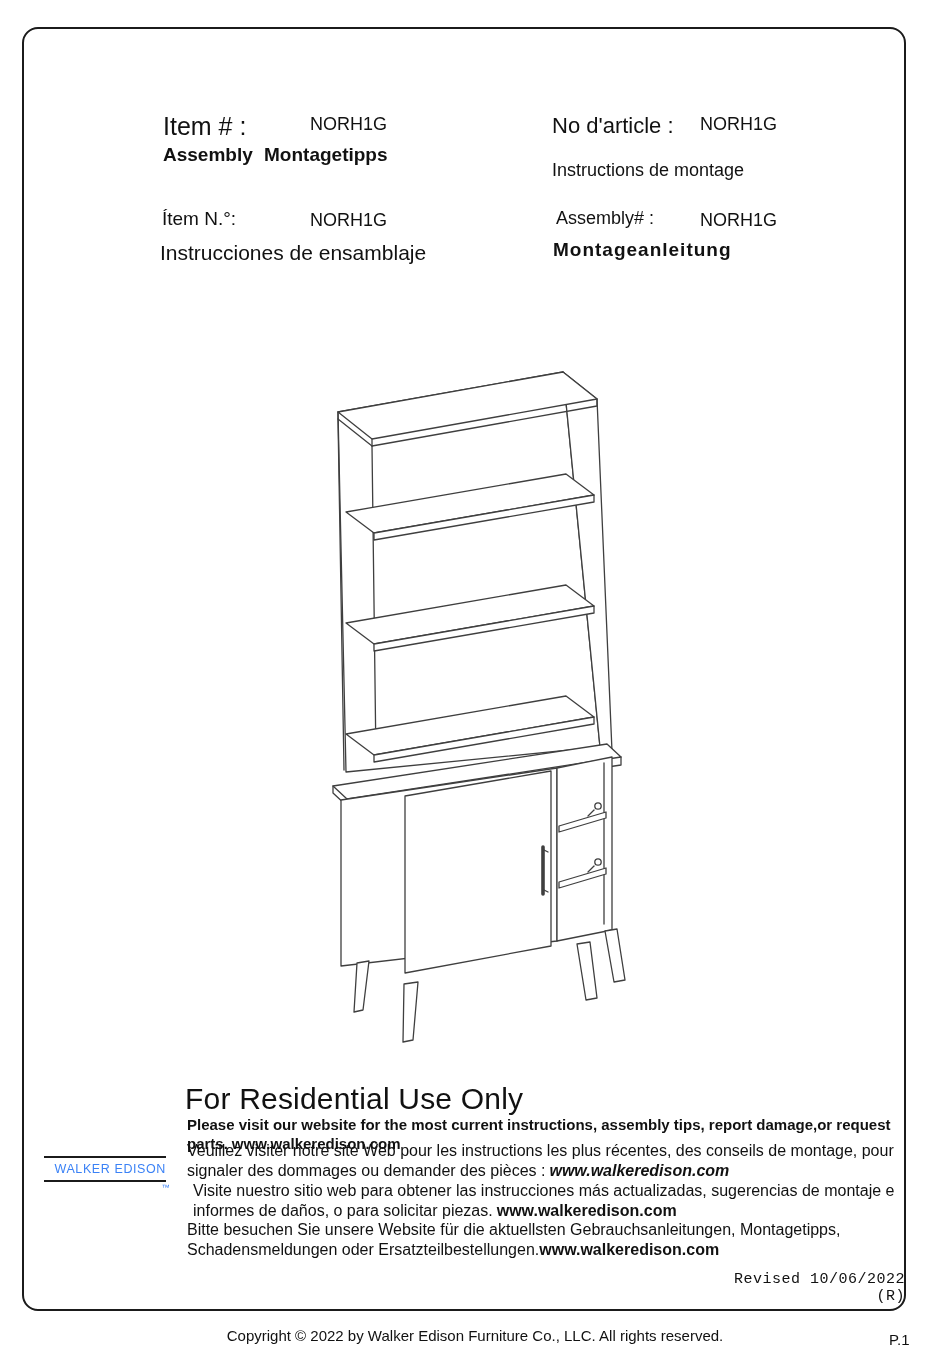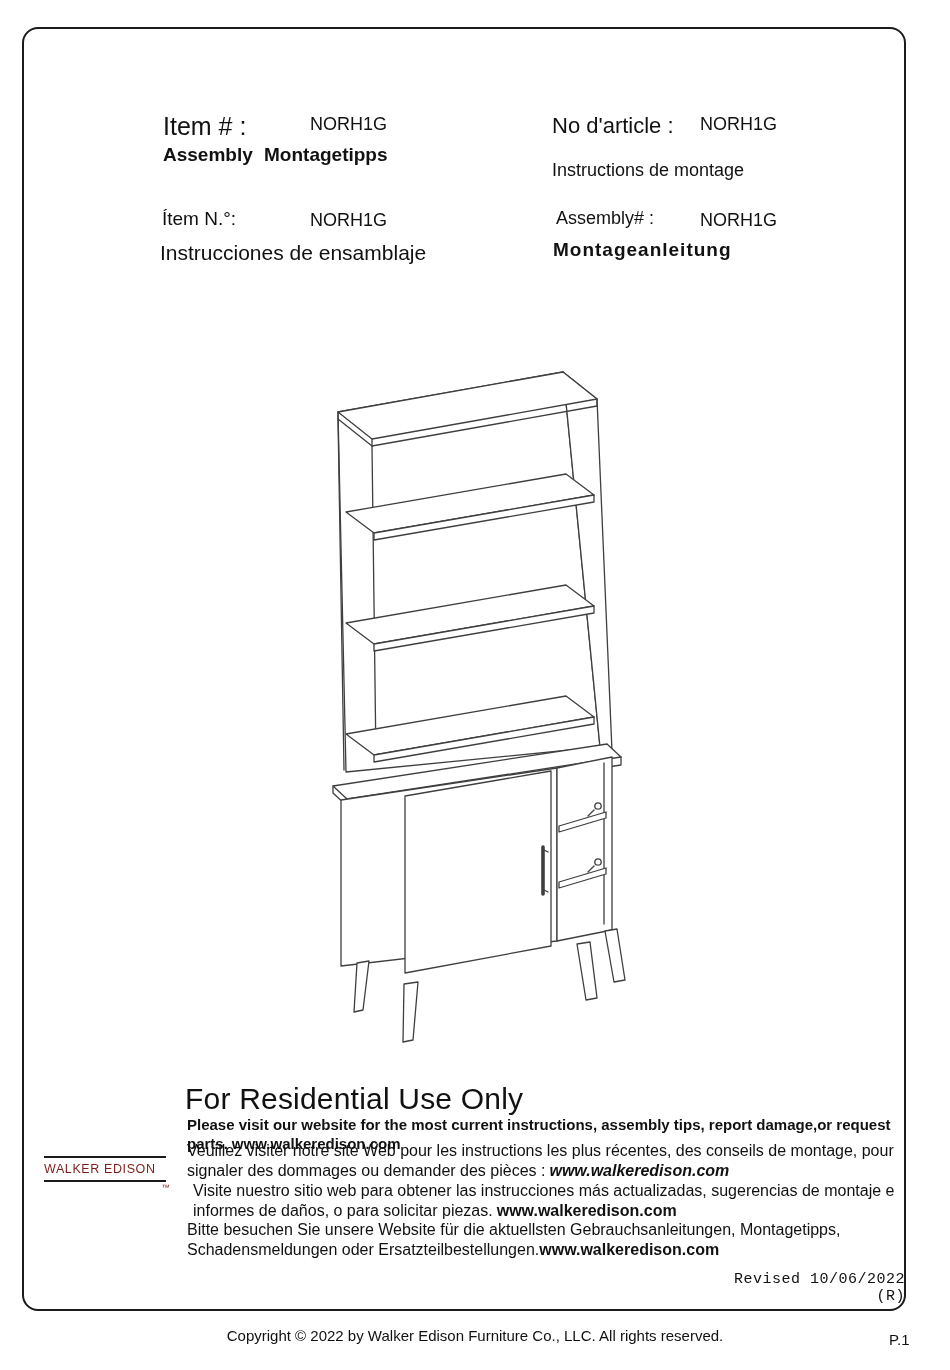--- a/index.html
+++ b/index.html
@@ -22,23 +22,23 @@
   .sub-de{font-size:19px;font-weight:bold;letter-spacing:1px;}
   
   .res-title{font-size:30px;letter-spacing:0.2px;}
   .note{font-size:16px;line-height:1.28;margin:0;}
   .note.bold{font-weight:bold;font-size:15px;}
   .url{font-weight:bold;margin-left:4px;}
   .url.italic{font-style:italic;}
   .url.no-gap{margin-left:0;}
   
   .logo{
-    width:122px;text-align:left;font-size:12.5px;letter-spacing:0.6px;
+    width:122px;text-align:right;font-size:12.5px;letter-spacing:0.6px;
     border-top:2px solid #1b1b1b;border-bottom:2px solid #1b1b1b;
-    padding:4px 0 4px 0;position:relative;color:#7f1d1d;
+    padding:4px 0 4px 0;position:relative;color:#3b82f6;
   }
   .logo .tm{position:absolute;right:-4px;bottom:-12px;font-size:8px;}
   
   .revision{font-family:"Liberation Mono", monospace;font-size:15px;letter-spacing:0.5px;}
   .copyright{width:950px;text-align:center;font-size:15px;}
   .page-num{font-size:15px;}
   svg .ln{stroke:#3f3f3f;stroke-width:1.3;fill:none;stroke-linejoin:round;stroke-linecap:round;}
   svg .face{stroke:#3f3f3f;stroke-width:1.3;fill:#ffffff;stroke-linejoin:round;}
   svg .thick{stroke:#3f3f3f;stroke-width:3.6;stroke-linecap:round;}
 </style>

